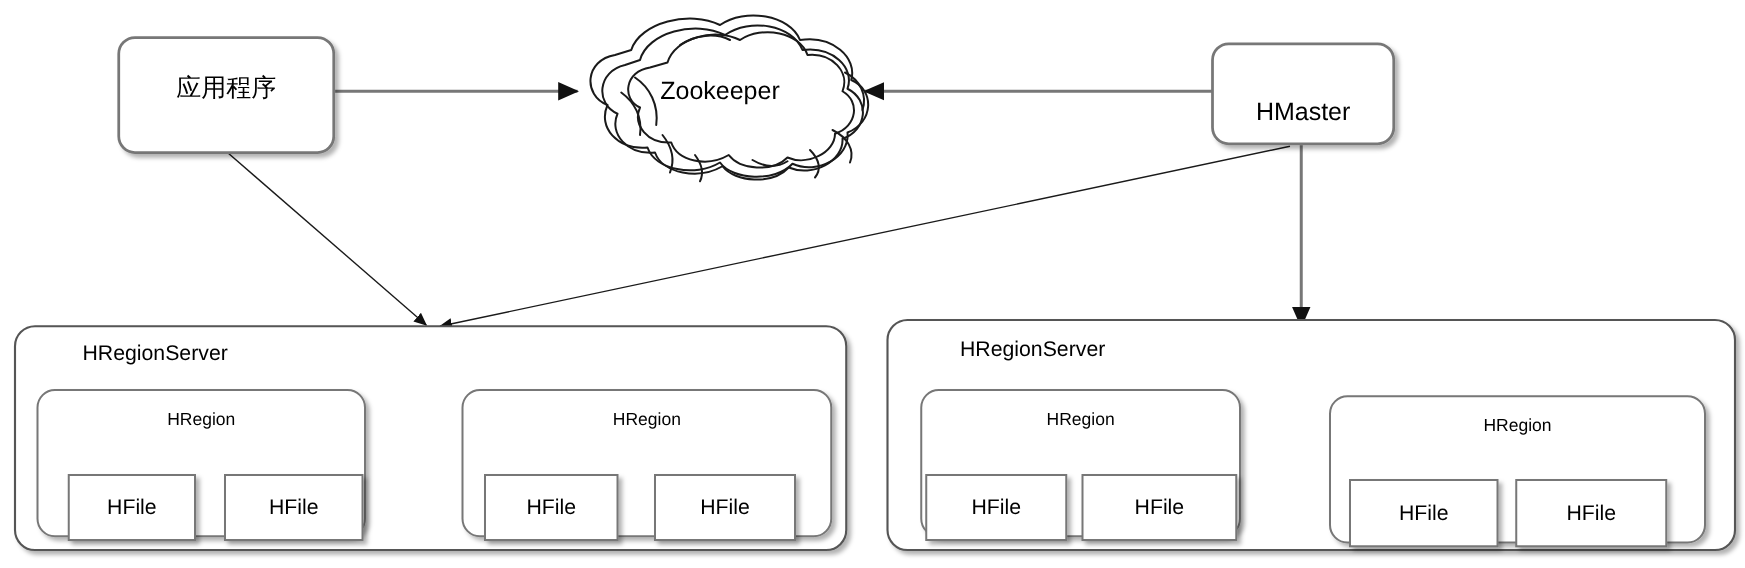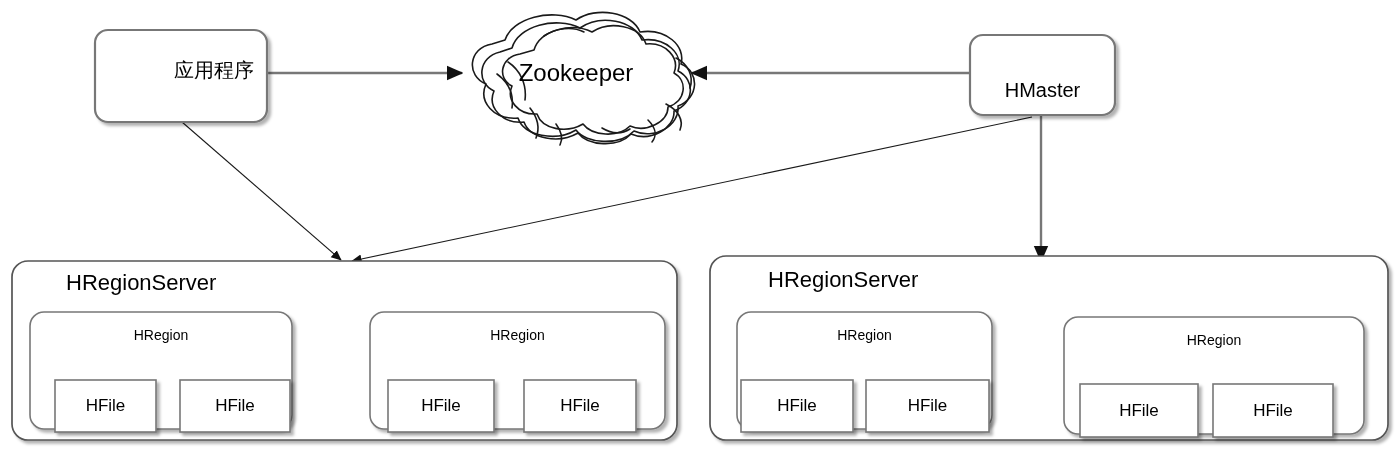--- a/index.html
+++ b/index.html
@@ -27,22 +27,22 @@
   }
   
   .node-label {
     position: absolute;
     color: #000000;
     white-space: nowrap;
     pointer-events: none;
   }
   .lbl-app      { font-size: 20px; }
   .lbl-hmaster  { font-size: 20px; }
-  .lbl-zk       { font-size: 24px; }
-  .lbl-hrs      { font-size: 22px; }
+  .lbl-zk       { font-size: 20px; }
+  .lbl-hrs      { font-size: 17px; }
   .lbl-hregion  { font-size: 14px; }
   .lbl-hfile    { font-size: 17px; }
 </style>
 </head>
 <body>
 
 <div id="diagram-root">
 
   <svg id="diagram-svg" viewBox="0 0 1396 454" xmlns="http://www.w3.org/2000/svg">
     <defs>
@@ -147,21 +147,21 @@
       <rect x="737" y="312" width="255" height="117" rx="14" ry="14" fill="#ffffff" stroke="#777777" stroke-width="1.6" filter="url(#softShadow)"></rect>
       <rect x="741" y="380" width="112" height="52" fill="#ffffff" stroke="#777777" stroke-width="1.6" filter="url(#softShadow)"></rect>
       <rect x="866" y="380" width="123" height="52" fill="#ffffff" stroke="#777777" stroke-width="1.6" filter="url(#softShadow)"></rect>
 
       <rect x="1064" y="317" width="300" height="117" rx="14" ry="14" fill="#ffffff" stroke="#777777" stroke-width="1.6" filter="url(#softShadow)"></rect>
       <rect x="1080" y="384" width="118" height="53" fill="#ffffff" stroke="#777777" stroke-width="1.6" filter="url(#softShadow)"></rect>
       <rect x="1213" y="384" width="120" height="53" fill="#ffffff" stroke="#777777" stroke-width="1.6" filter="url(#softShadow)"></rect>
     </g>
   </svg>
 
-  <div class="node-label lbl-app" style="left:108px; top:30px; width:172px; height:80px; display:flex; align-items:center; justify-content:center;padding-left:20px;">应用程序</div>
+  <div class="node-label lbl-app" style="left:95px; top:30px; width:172px; height:80px; display:flex; align-items:center; justify-content:center;">应用程序</div>
 
   <div class="node-label lbl-zk" style="left:460px; top:58px; width:232px; height:30px; display:flex; align-items:center; justify-content:center;">Zookeeper</div>
 
   <div class="node-label lbl-hmaster" style="left:970px; top:35px; width:145px; height:80px; display:flex; align-items:center; justify-content:center;margin-top:15px;">HMaster</div>
 
   <div class="node-label lbl-hrs" style="left:66px; top:271px; height:24px; display:flex; align-items:center;">HRegionServer</div>
 
   <div class="node-label lbl-hregion" style="left:30px; top:322px; width:262px; height:26px; display:flex; align-items:center; justify-content:center;">HRegion</div>
   <div class="node-label lbl-hfile" style="left:55px; top:380px; width:101px; height:52px; display:flex; align-items:center; justify-content:center;">HFile</div>
   <div class="node-label lbl-hfile" style="left:180px; top:380px; width:110px; height:52px; display:flex; align-items:center; justify-content:center;">HFile</div>

